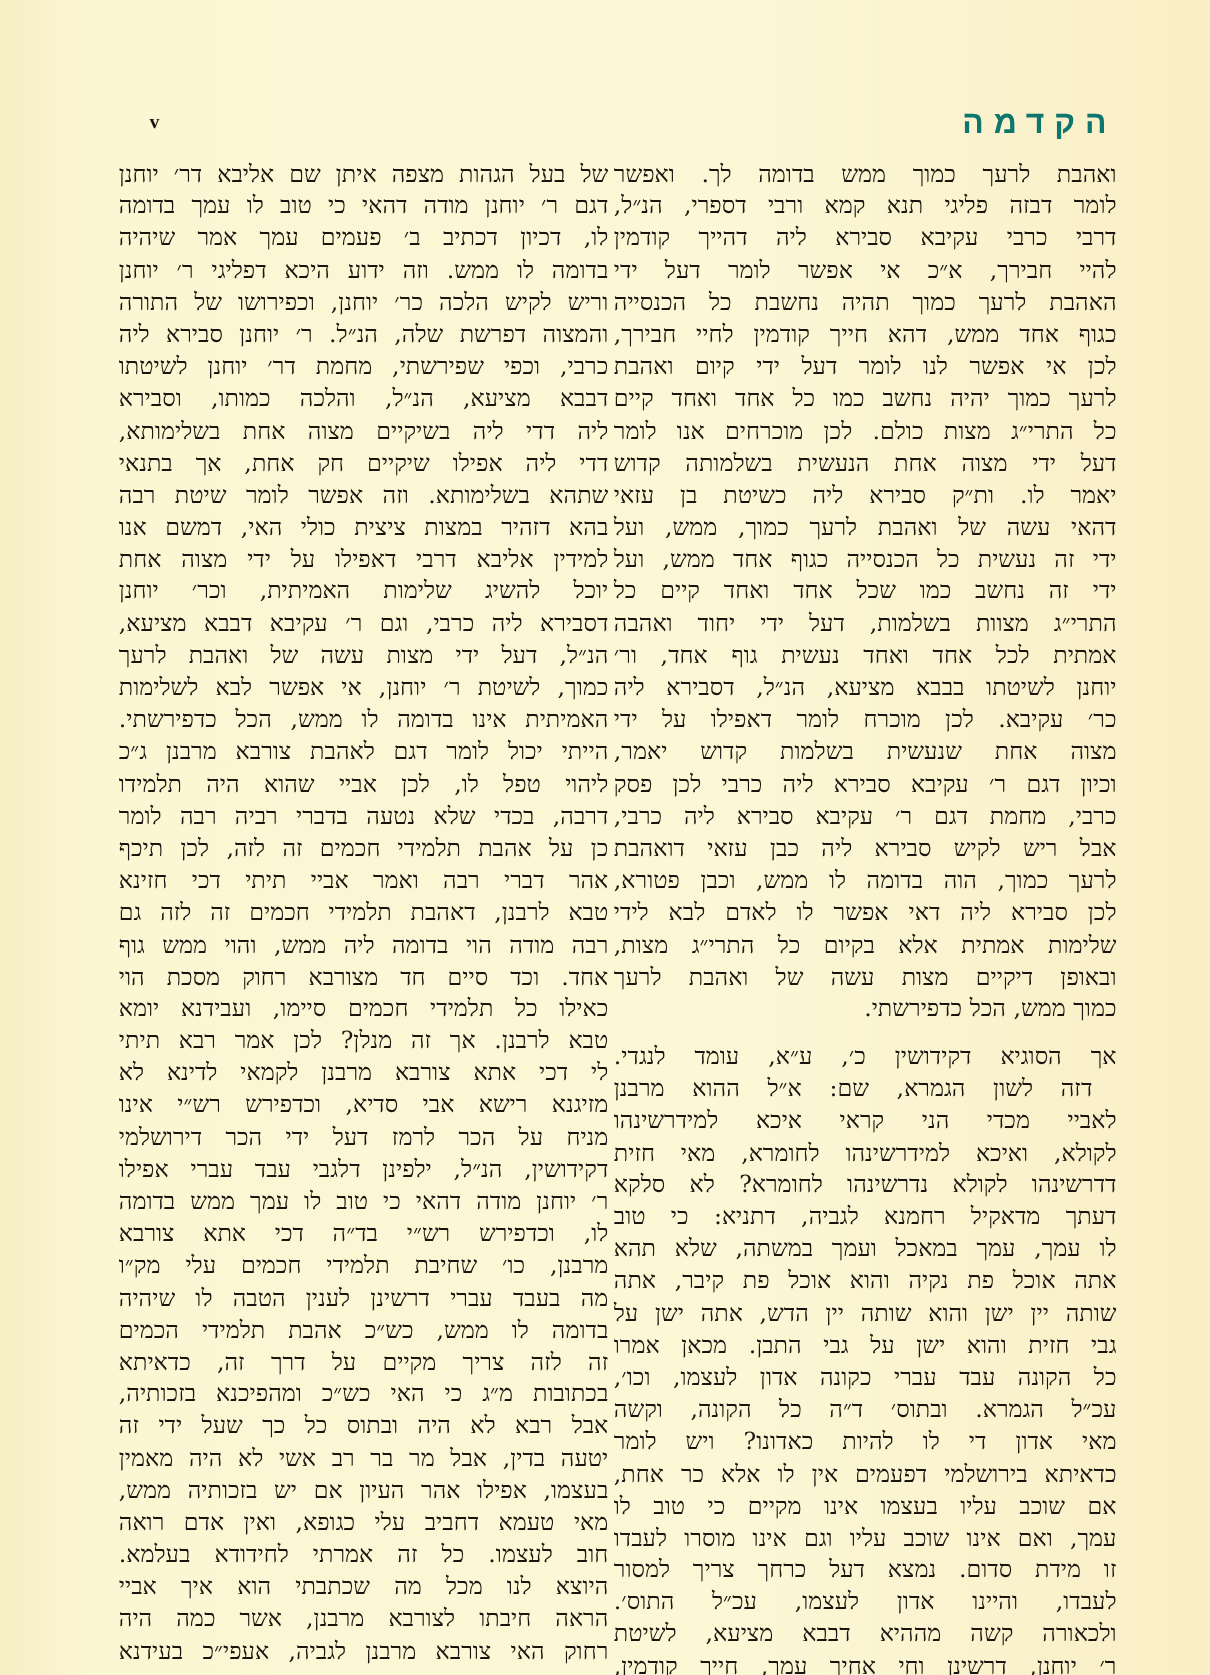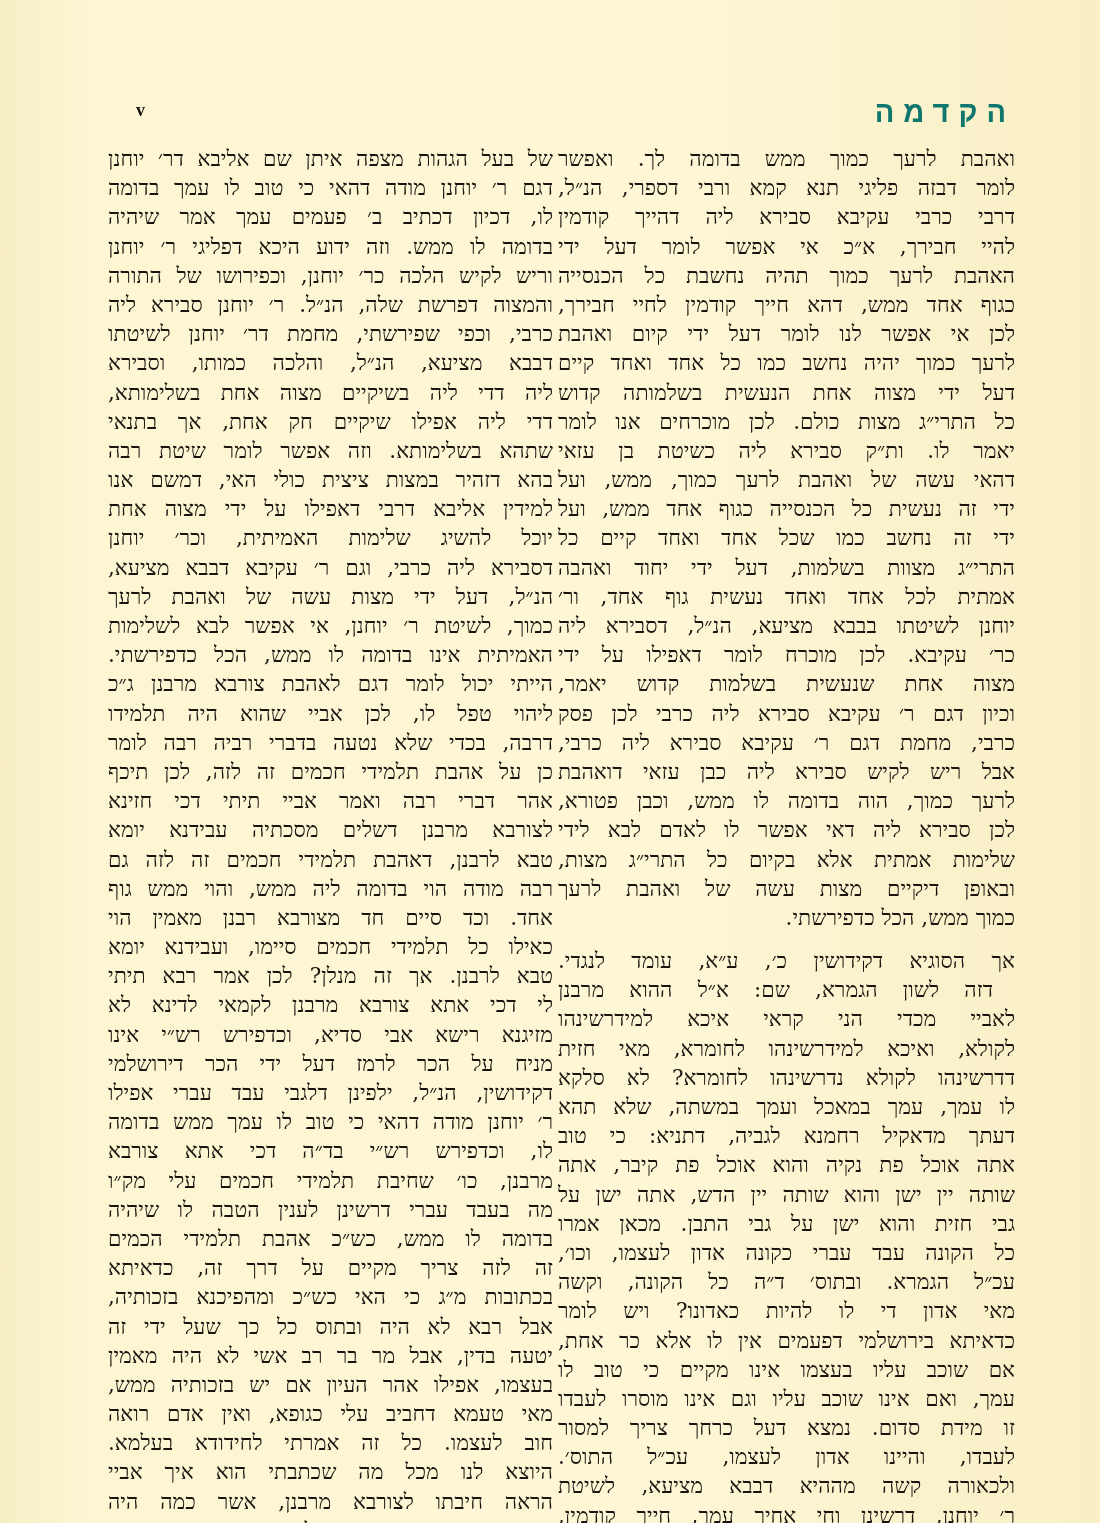--- a/index.html
+++ b/index.html
@@ -58,22 +58,22 @@
 <div class="column col-right">
   <div id="rc-p1">
       <span class="line">ואהבת לרעך כמוך ממש בדומה לך. ואפשר</span>
       <span class="line">לומר דבזה פליגי תנא קמא ורבי דספרי, הנ״ל,</span>
       <span class="line">דרבי כרבי עקיבא סבירא ליה דהייך קודמין</span>
       <span class="line">להיי חבירך, א״כ אי אפשר לומר דעל ידי</span>
       <span class="line">האהבת לרעך כמוך תהיה נחשבת כל הכנסייה</span>
       <span class="line">כגוף אחד ממש, דהא חייך קודמין לחיי חבירך,</span>
       <span class="line">לכן אי אפשר לנו לומר דעל ידי קיום ואהבת</span>
       <span class="line">לרעך כמוך יהיה נחשב כמו כל אחד ואחד קיים</span>
+      <span class="line">כל התרי״ג מצות כולם. לכן מוכרחים אנו לומר</span>
       <span class="line">דעל ידי מצוה אחת הנעשית בשלמותה קדוש</span>
-      <span class="line">כל התרי״ג מצות כולם. לכן מוכרחים אנו לומר</span>
       <span class="line">יאמר לו. ות״ק סבירא ליה כשיטת בן עזאי</span>
       <span class="line">דהאי עשה של ואהבת לרעך כמוך, ממש, ועל</span>
       <span class="line">ידי זה נעשית כל הכנסייה כגוף אחד ממש, ועל</span>
       <span class="line">ידי זה נחשב כמו שכל אחד ואחד קיים כל</span>
       <span class="line">התרי״ג מצוות בשלמות, דעל ידי יחוד ואהבה</span>
       <span class="line">אמתית לכל אחד ואחד נעשית גוף אחד, ור׳</span>
       <span class="line">יוחנן לשיטתו בבבא מציעא, הנ״ל, דסבירא ליה</span>
       <span class="line">כר׳ עקיבא. לכן מוכרח לומר דאפילו על ידי</span>
       <span class="line">מצוה אחת שנעשית בשלמות קדוש יאמר,</span>
       <span class="line">וכיון דגם ר׳ עקיבא סבירא ליה כרבי לכן פסק</span>
@@ -85,22 +85,22 @@
       <span class="line">ובאופן דיקיים מצות עשה של ואהבת לרעך</span>
       <span class="line last">כמוך ממש, הכל כדפירשתי.</span>
     </div>
   <div class="para-gap"></div>
   <div id="rc-p2">
       <span class="line">אך הסוגיא דקידושין כ׳, ע״א, עומד לנגדי.</span>
       <span class="line indent">דזה לשון הגמרא, שם: א״ל ההוא מרבנן</span>
       <span class="line">לאביי מכדי הני קראי איכא למידרשינהו</span>
       <span class="line">לקולא, ואיכא למידרשינהו לחומרא, מאי חזית</span>
       <span class="line">דדרשינהו לקולא נדרשינהו לחומרא? לא סלקא</span>
+      <span class="line">דעתך מדאקיל רחמנא לגביה, דתניא: כי טוב</span>
       <span class="line">לו עמך, עמך במאכל ועמך במשתה, שלא תהא</span>
-      <span class="line">דעתך מדאקיל רחמנא לגביה, דתניא: כי טוב</span>
       <span class="line">אתה אוכל פת נקיה והוא אוכל פת קיבר, אתה</span>
       <span class="line">שותה יין ישן והוא שותה יין הדש, אתה ישן על</span>
       <span class="line">גבי חזית והוא ישן על גבי התבן. מכאן אמרו</span>
       <span class="line">כל הקונה עבד עברי כקונה אדון לעצמו, וכו׳,</span>
       <span class="line">עכ״ל הגמרא. ובתוס׳ ד״ה כל הקונה, וקשה</span>
       <span class="line">מאי אדון די לו להיות כאדונו? ויש לומר</span>
       <span class="line">כדאיתא בירושלמי דפעמים אין לו אלא כר אחת,</span>
       <span class="line">אם שוכב עליו בעצמו אינו מקיים כי טוב לו</span>
       <span class="line">עמך, ואם אינו שוכב עליו וגם אינו מוסרו לעבדו</span>
       <span class="line">זו מידת סדום. נמצא דעל כרחך צריך למסור</span>
@@ -128,24 +128,23 @@
       <span class="line">יוכל להשיג שלימות האמיתית, וכר׳ יוחנן</span>
       <span class="line">דסבירא ליה כרבי, וגם ר׳ עקיבא דבבא מציעא,</span>
       <span class="line">הנ״ל, דעל ידי מצות עשה של ואהבת לרעך</span>
       <span class="line">כמוך, לשיטת ר׳ יוחנן, אי אפשר לבא לשלימות</span>
       <span class="line">האמיתית אינו בדומה לו ממש, הכל כדפירשתי.</span>
       <span class="line">הייתי יכול לומר דגם לאהבת צורבא מרבנן ג״כ</span>
       <span class="line">ליהוי טפל לו, לכן אביי שהוא היה תלמידו</span>
       <span class="line">דרבה, בכדי שלא נטעה בדברי רביה רבה לומר</span>
       <span class="line">כן על אהבת תלמידי חכמים זה לזה, לכן תיכף</span>
       <span class="line">אהר דברי רבה ואמר אביי תיתי דכי חזינא</span>
-      <span class="line">לצורבא מרבנן דשלים מסכתיה עבידנא יומא</span>
       <span class="line">טבא לרבנן, דאהבת תלמידי חכמים זה לזה גם</span>
       <span class="line">רבה מודה הוי בדומה ליה ממש, והוי ממש גוף</span>
-      <span class="line">אחד. וכד סיים חד מצורבא רבנן מאמין הוי</span>
+      <span class="line">אחד. וכד סיים חד מצורבא רחוק מסכת הוי</span>
       <span class="line">כאילו כל תלמידי חכמים סיימו, ועבידנא יומא</span>
       <span class="line">טבא לרבנן. אך זה מנלן? לכן אמר רבא תיתי</span>
       <span class="line">לי דכי אתא צורבא מרבנן לקמאי לדינא לא</span>
       <span class="line">מזיגנא רישא אבי סדיא, וכדפירש רש״י אינו</span>
       <span class="line">מניח על הכר לרמז דעל ידי הכר דירושלמי</span>
       <span class="line">דקידושין, הנ״ל, ילפינן דלגבי עבד עברי אפילו</span>
       <span class="line">ר׳ יוחנן מודה דהאי כי טוב לו עמך ממש בדומה</span>
       <span class="line">לו, וכדפירש רש״י בד״ה דכי אתא צורבא</span>
       <span class="line">מרבנן, כו׳ שחיבת תלמידי חכמים עלי מק״ו</span>
       <span class="line">מה בעבד עברי דרשינן לענין הטבה לו שיהיה</span>

